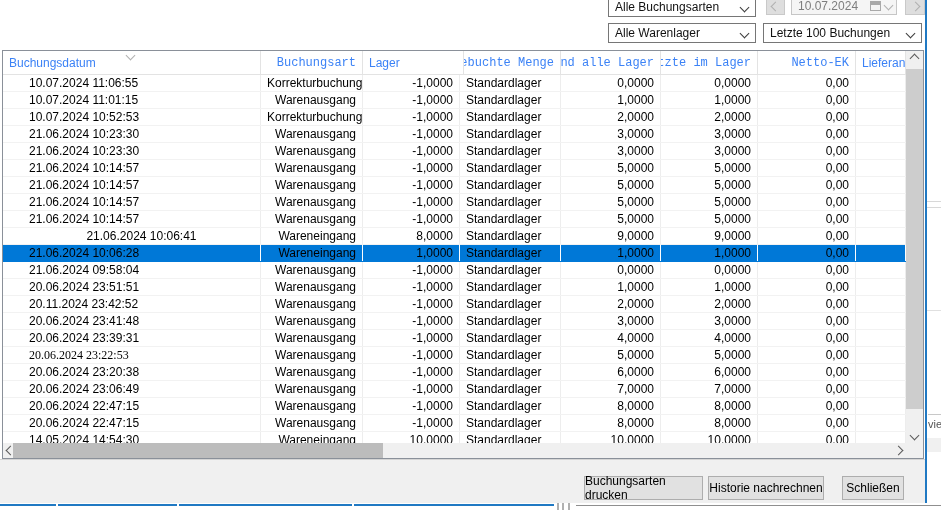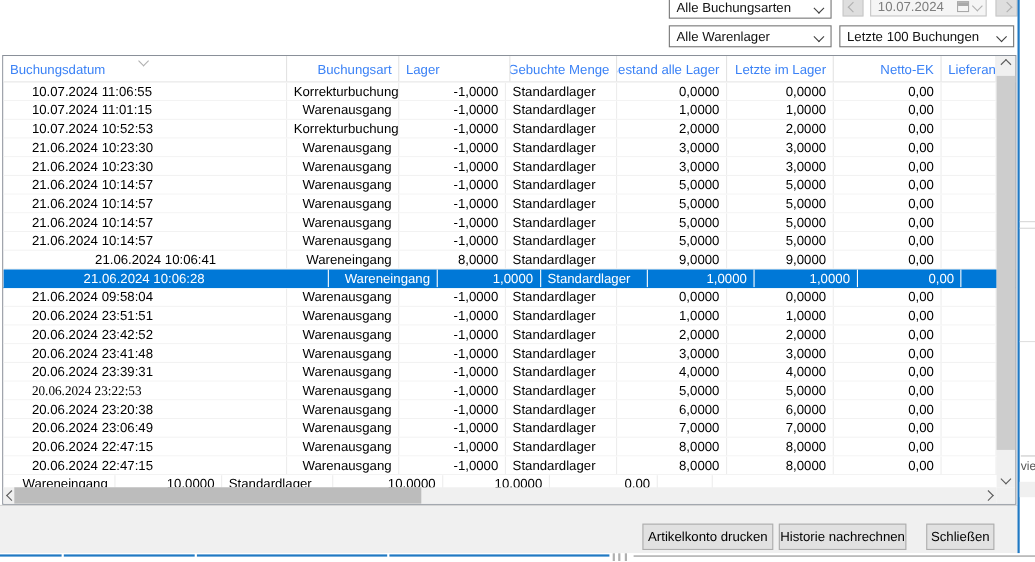--- a/index.html
+++ b/index.html
@@ -39,29 +39,29 @@
 
   
   .grid{
     position:absolute;left:2px;top:50px;width:922px;height:409px;
     box-sizing:border-box;border:1px solid #8a9099;background:#fff;overflow:hidden;
   }
   .ghead{position:relative;height:23px;display:flex;border-bottom:1px solid #e3e3e3;background:#fff;}
   .hcell{box-sizing:border-box;height:23px;border-right:1px solid #e3e3e3;
          display:flex;align-items:center;padding:0 6px;color:#3b82f6;
          overflow:hidden;white-space:nowrap;}
-  .hcell.a-right{justify-content:flex-end;}
+  .hcell.a-right{justify-content:flex-end;font-family:Liberation Mono, monospace;}
   .sortglyph{position:absolute;left:124px;top:1px;}
   .gbody{position:relative;height:369px;overflow:hidden;}
   .trow{display:flex;height:17px;box-sizing:border-box;border-bottom:1px solid #f2f2f2;background:#fff;}
   .tcell{box-sizing:border-box;height:16px;line-height:16px;border-right:1px solid #ededed;
          padding:0 6px;overflow:hidden;white-space:nowrap;}
   .tcell.a-right{text-align:right;}
   .tcell.c-0{padding-left:26px;}
-  .trow.selected{background:#0078d7;color:#ffffff;border-bottom-color:#0078d7;padding-left:47px;}
+  .trow.selected{background:#0078d7;color:#000000;border-bottom-color:#0078d7;}
   .trow.selected .tcell{border-right-color:#fdfdfd;}
 
   
   .vscroll{position:absolute;right:0;top:0;width:17px;height:392px;background:#f0f0f0;}
   .vscroll .arrow{position:absolute;left:0;width:17px;height:15px;display:flex;align-items:center;justify-content:center;}
   .vscroll .arrow.up{top:0;}
   .vscroll .arrow.down{bottom:0;}
   .vthumb{position:absolute;left:0;top:18px;width:17px;height:340px;background:#cdcdcd;}
   .hscroll{position:absolute;left:0;bottom:0;width:903px;height:15px;background:#f0f0f0;}
   .hscroll .arrow{position:absolute;top:0;width:15px;height:15px;display:flex;align-items:center;justify-content:center;}
@@ -258,21 +258,21 @@
         <div class="tcell a-left c-0" style="width: 258px;">20.06.2024 23:51:51</div>
         <div class="tcell a-right c-1" style="width: 102px;">Warenausgang</div>
         <div class="tcell a-right c-2" style="width: 97px;">-1,0000</div>
         <div class="tcell a-left c-3" style="width: 101px;">Standardlager</div>
         <div class="tcell a-right c-4" style="width: 100px;">1,0000</div>
         <div class="tcell a-right c-5" style="width: 97px;">1,0000</div>
         <div class="tcell a-right c-6" style="width: 98px;">0,00</div>
         <div class="tcell a-left c-7" style="width: 50px;"></div>
       </div>
       <div class="trow">
-        <div class="tcell a-left c-0" style="width: 258px;">20.06.2024 23:42:52</div>
+        <div class="tcell a-left c-0" style="width: 258px;">20.11.2024 23:42:52</div>
         <div class="tcell a-right c-1" style="width: 102px;">Warenausgang</div>
         <div class="tcell a-right c-2" style="width: 97px;">-1,0000</div>
         <div class="tcell a-left c-3" style="width: 101px;">Standardlager</div>
         <div class="tcell a-right c-4" style="width: 100px;">2,0000</div>
         <div class="tcell a-right c-5" style="width: 97px;">2,0000</div>
         <div class="tcell a-right c-6" style="width: 98px;">0,00</div>
         <div class="tcell a-left c-7" style="width: 50px;"></div>
       </div>
       <div class="trow">
         <div class="tcell a-left c-0" style="width: 258px;">20.06.2024 23:41:48</div>
@@ -338,20 +338,21 @@
         <div class="tcell a-left c-0" style="width: 258px;">20.06.2024 22:47:15</div>
         <div class="tcell a-right c-1" style="width: 102px;">Warenausgang</div>
         <div class="tcell a-right c-2" style="width: 97px;">-1,0000</div>
         <div class="tcell a-left c-3" style="width: 101px;">Standardlager</div>
         <div class="tcell a-right c-4" style="width: 100px;">8,0000</div>
         <div class="tcell a-right c-5" style="width: 97px;">8,0000</div>
         <div class="tcell a-right c-6" style="width: 98px;">0,00</div>
         <div class="tcell a-left c-7" style="width: 50px;"></div>
       </div>
       <div class="trow">
+        <div class="tcell a-left c-0" style="width: 258px;">14.05.2024 14:54:30</div>
         <div class="tcell a-right c-1" style="width: 102px;">Wareneingang</div>
         <div class="tcell a-right c-2" style="width: 97px;">10,0000</div>
         <div class="tcell a-left c-3" style="width: 101px;">Standardlager</div>
         <div class="tcell a-right c-4" style="width: 100px;">10,0000</div>
         <div class="tcell a-right c-5" style="width: 97px;">10,0000</div>
         <div class="tcell a-right c-6" style="width: 98px;">0,00</div>
         <div class="tcell a-left c-7" style="width: 50px;"></div>
       </div>
     </div>
   <div class="vscroll">
@@ -369,21 +370,21 @@
       </div>
     <div class="hthumb"></div>
     <div class="arrow right">
         <span class="chev right mid"></span>
       </div>
   </div>
   <div class="corner"></div>
 </div>
 
 <div class="footer">
-  <div class="btn" id="btn-print">Artikelkonto drucken</div>
+  <div class="btn" id="btn-print">Buchungsarten drucken</div>
   <div class="btn" id="btn-recalc">Historie nachrechnen</div>
   <div class="btn" id="btn-close">Schließen</div>
 </div>
 
 <div class="blue-edge"></div>
 <div class="rs-line rs1"></div>
 <div class="rs-line rs2"></div>
 <div class="rs-line rs3"></div>
 <div class="rs-line rs4"></div>
 <div class="rs-band"></div>

